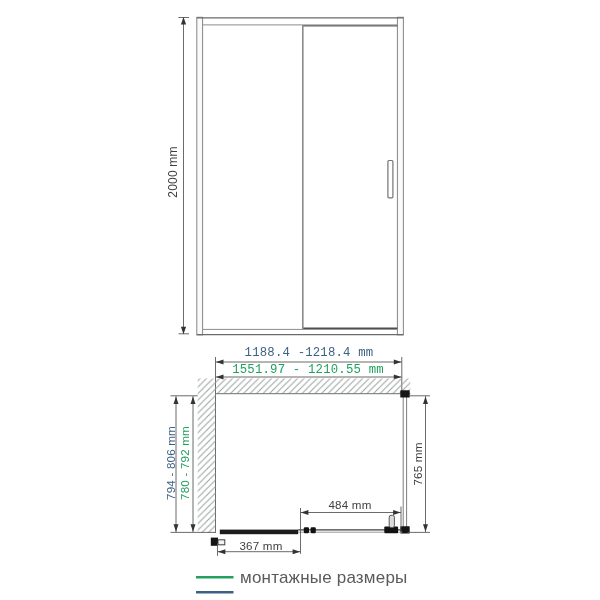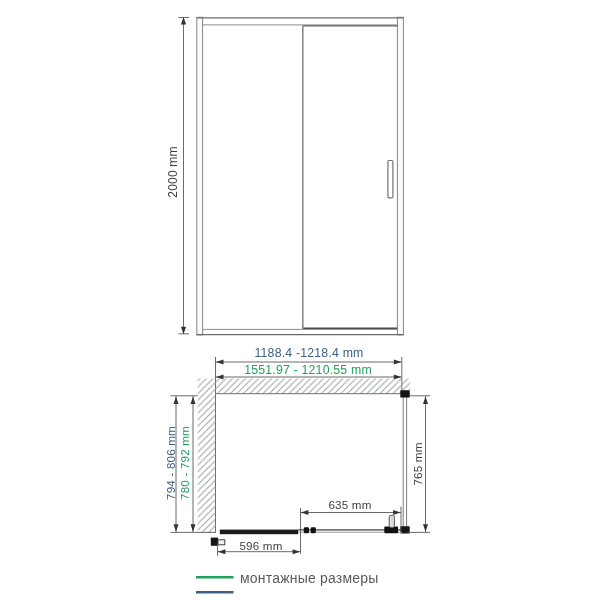--- a/index.html
+++ b/index.html
@@ -6,26 +6,26 @@
   .canvas {
     position:relative; width:600px; height:600px; background:#ffffff;
     font-family:"Liberation Sans", sans-serif; overflow:hidden;
   }
   .canvas svg { position:absolute; left:0; top:0; }
   .lbl {
     position:absolute; white-space:nowrap; color:#3f3f3f;
     transform:translate(-50%,-50%); font-size:11.6px; letter-spacing:.2px;
   }
   .lbl.rot { transform:translate(-50%,-50%) rotate(-90deg); }
-  .lbl.big { font-size:12.3px; }
+  .lbl.big { font-size:12.3px;font-family:Liberation Mono, monospace; }
   .blue  { color:#3d6185; }
   .green { color:#21a15d; }
   .legend-lbl {
     position:absolute; white-space:nowrap; color:#5a5a5a;
-    font-size:14px; transform:translateY(-50%); letter-spacing:.2px;
+    font-size:17px; transform:translateY(-50%); letter-spacing:.2px;
   }
 </style>
 </head>
 <body>
 
 <div class="canvas">
 
   <svg width="600" height="600" viewBox="0 0 600 600">
     <defs>
       <pattern id="hatch" width="6.5" height="6.5" patternUnits="userSpaceOnUse">
@@ -132,20 +132,20 @@
   <div class="lbl big blue" style="left:309px; top:353px">1188.4 -1218.4 mm</div>
 
   <div class="lbl big green" style="left:308px; top:369.5px">1551.97 - 1210.55 mm</div>
 
   <div class="lbl rot blue" style="left:169.5px; top:463px">794 - 806 mm</div>
 
   <div class="lbl rot green" style="left:183.5px; top:463px">780 - 792 mm</div>
 
   <div class="lbl rot" style="left:417px; top:463.5px">765 mm</div>
 
-  <div class="lbl" style="left:350px; top:504px">635 mm</div>
+  <div class="lbl" style="left:350px; top:504px">484 mm</div>
 
-  <div class="lbl" style="left:261px; top:544.5px">596 mm</div>
+  <div class="lbl" style="left:261px; top:544.5px">367 mm</div>
 
   <div class="legend-lbl" style="left:240px; top:577.5px">монтажные размеры</div>
 
 
 </div>
 
 </body></html>

